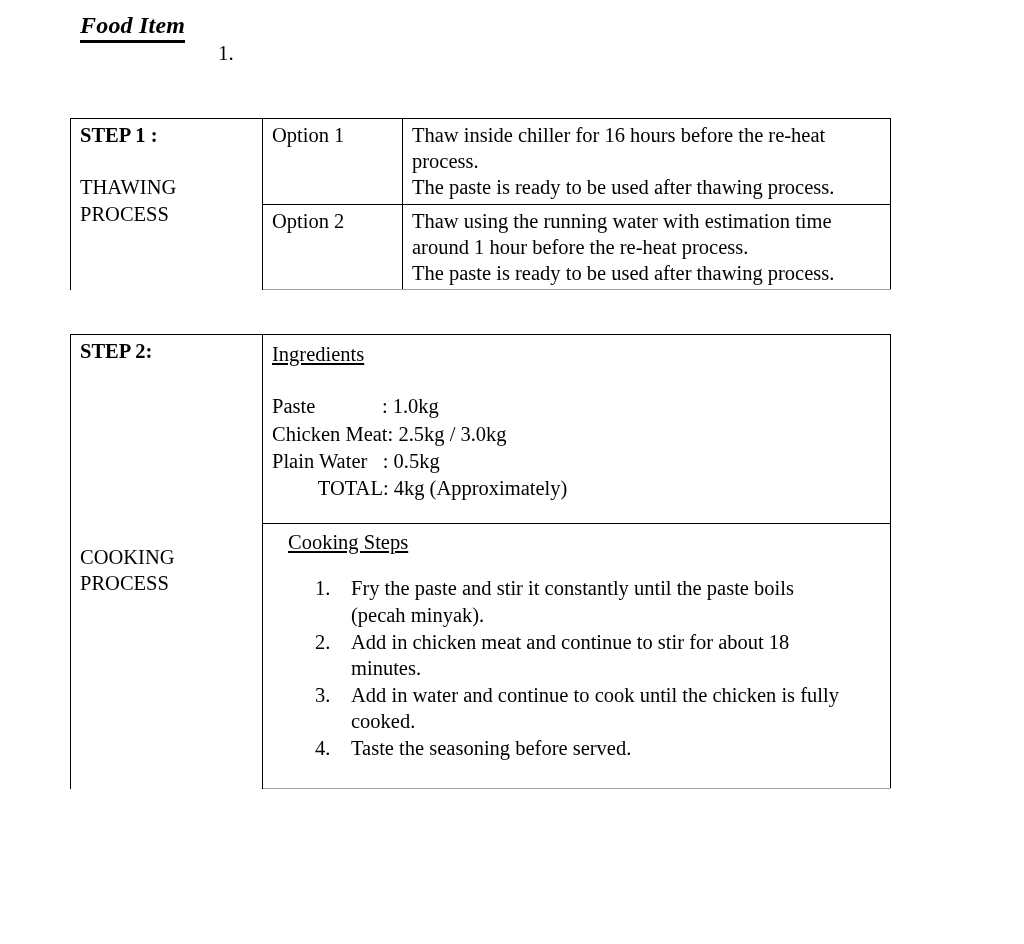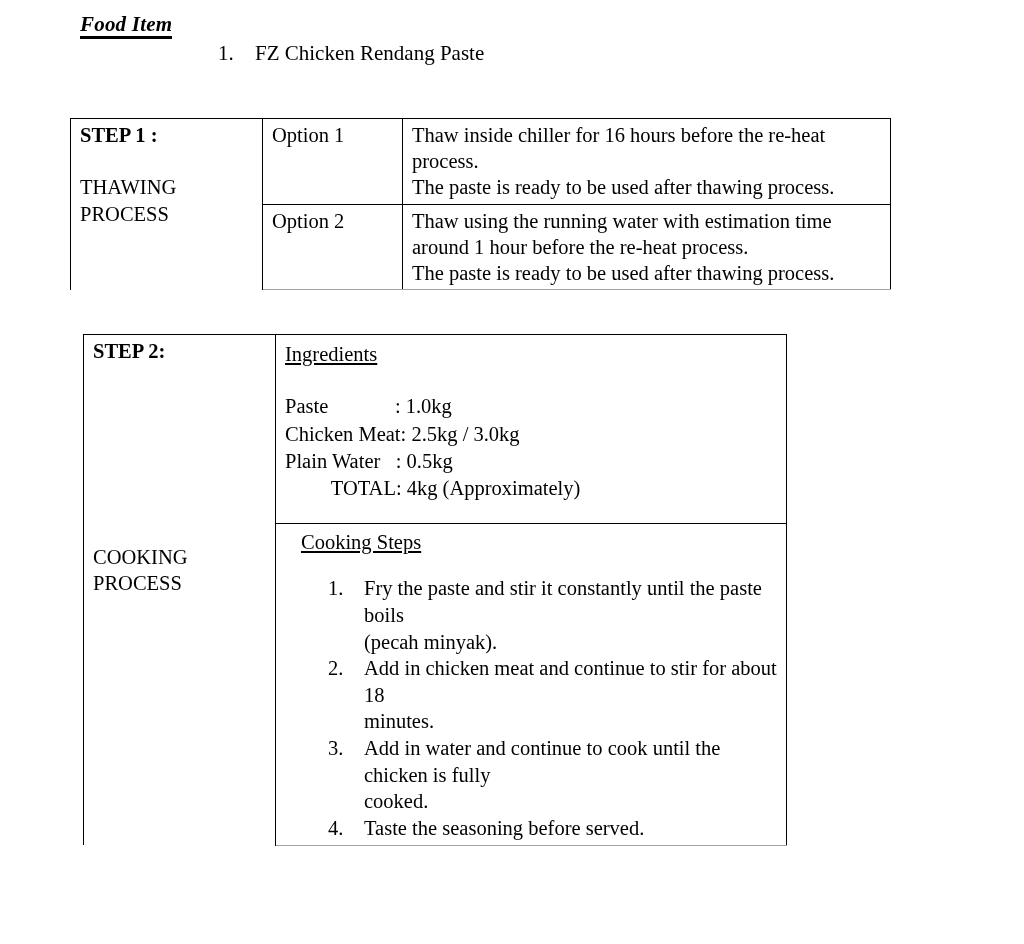--- a/index.html
+++ b/index.html
@@ -20,21 +20,21 @@
     position: relative;
     width: 1024px;
     height: 944px;
   }
 
   
   .doc-heading {
     position: absolute;
     left: 80px;
     top: 12px;
-    font-size: 21px;
+    font-size: 24px;
     font-weight: bold;
     font-style: italic;
     letter-spacing: 0.2px;
     border-bottom: 3px solid #000;
     display: inline-block;
     padding-bottom: 0px;
     line-height: 1.15;
   }
 
   .item-list {
@@ -92,23 +92,23 @@
   #table-thawing {
     left: 70px;
     top: 118px;
     width: 821px;
   }
   #table-thawing td.col-step { width: 176px; }
   #table-thawing td.col-opt  { width: 124px; }
 
   
   #table-cooking {
-    left: 83px;
+    left: 70px;
     top: 334px;
-    width: 704px;
+    width: 821px;
   }
   #table-cooking td.col-step { width: 176px; }
 
   .underlined {
     text-decoration: underline;
     text-underline-offset: 2px;
   }
 
   .ingredients-block {
     white-space: pre;
@@ -153,21 +153,20 @@
 </head>
 <body>
 
 <div class="page">
 
   <div class="doc-heading">Food Item</div>
 
   <div class="item-list">
     <div class="row">
       <span class="num">1.</span>
-      <span class="txt">FZ Chicken Rendang Paste</span>
     </div>
   </div>
 
   <table class="doc-table" id="table-thawing">
     <tbody>
       <tr>
         <td class="col-step noline-left" rowspan="2">
           <span class="cell-step">STEP 1 :</span>
           <span class="gap-line"></span>
           <span class="cell-plain">THAWING</span><br>

